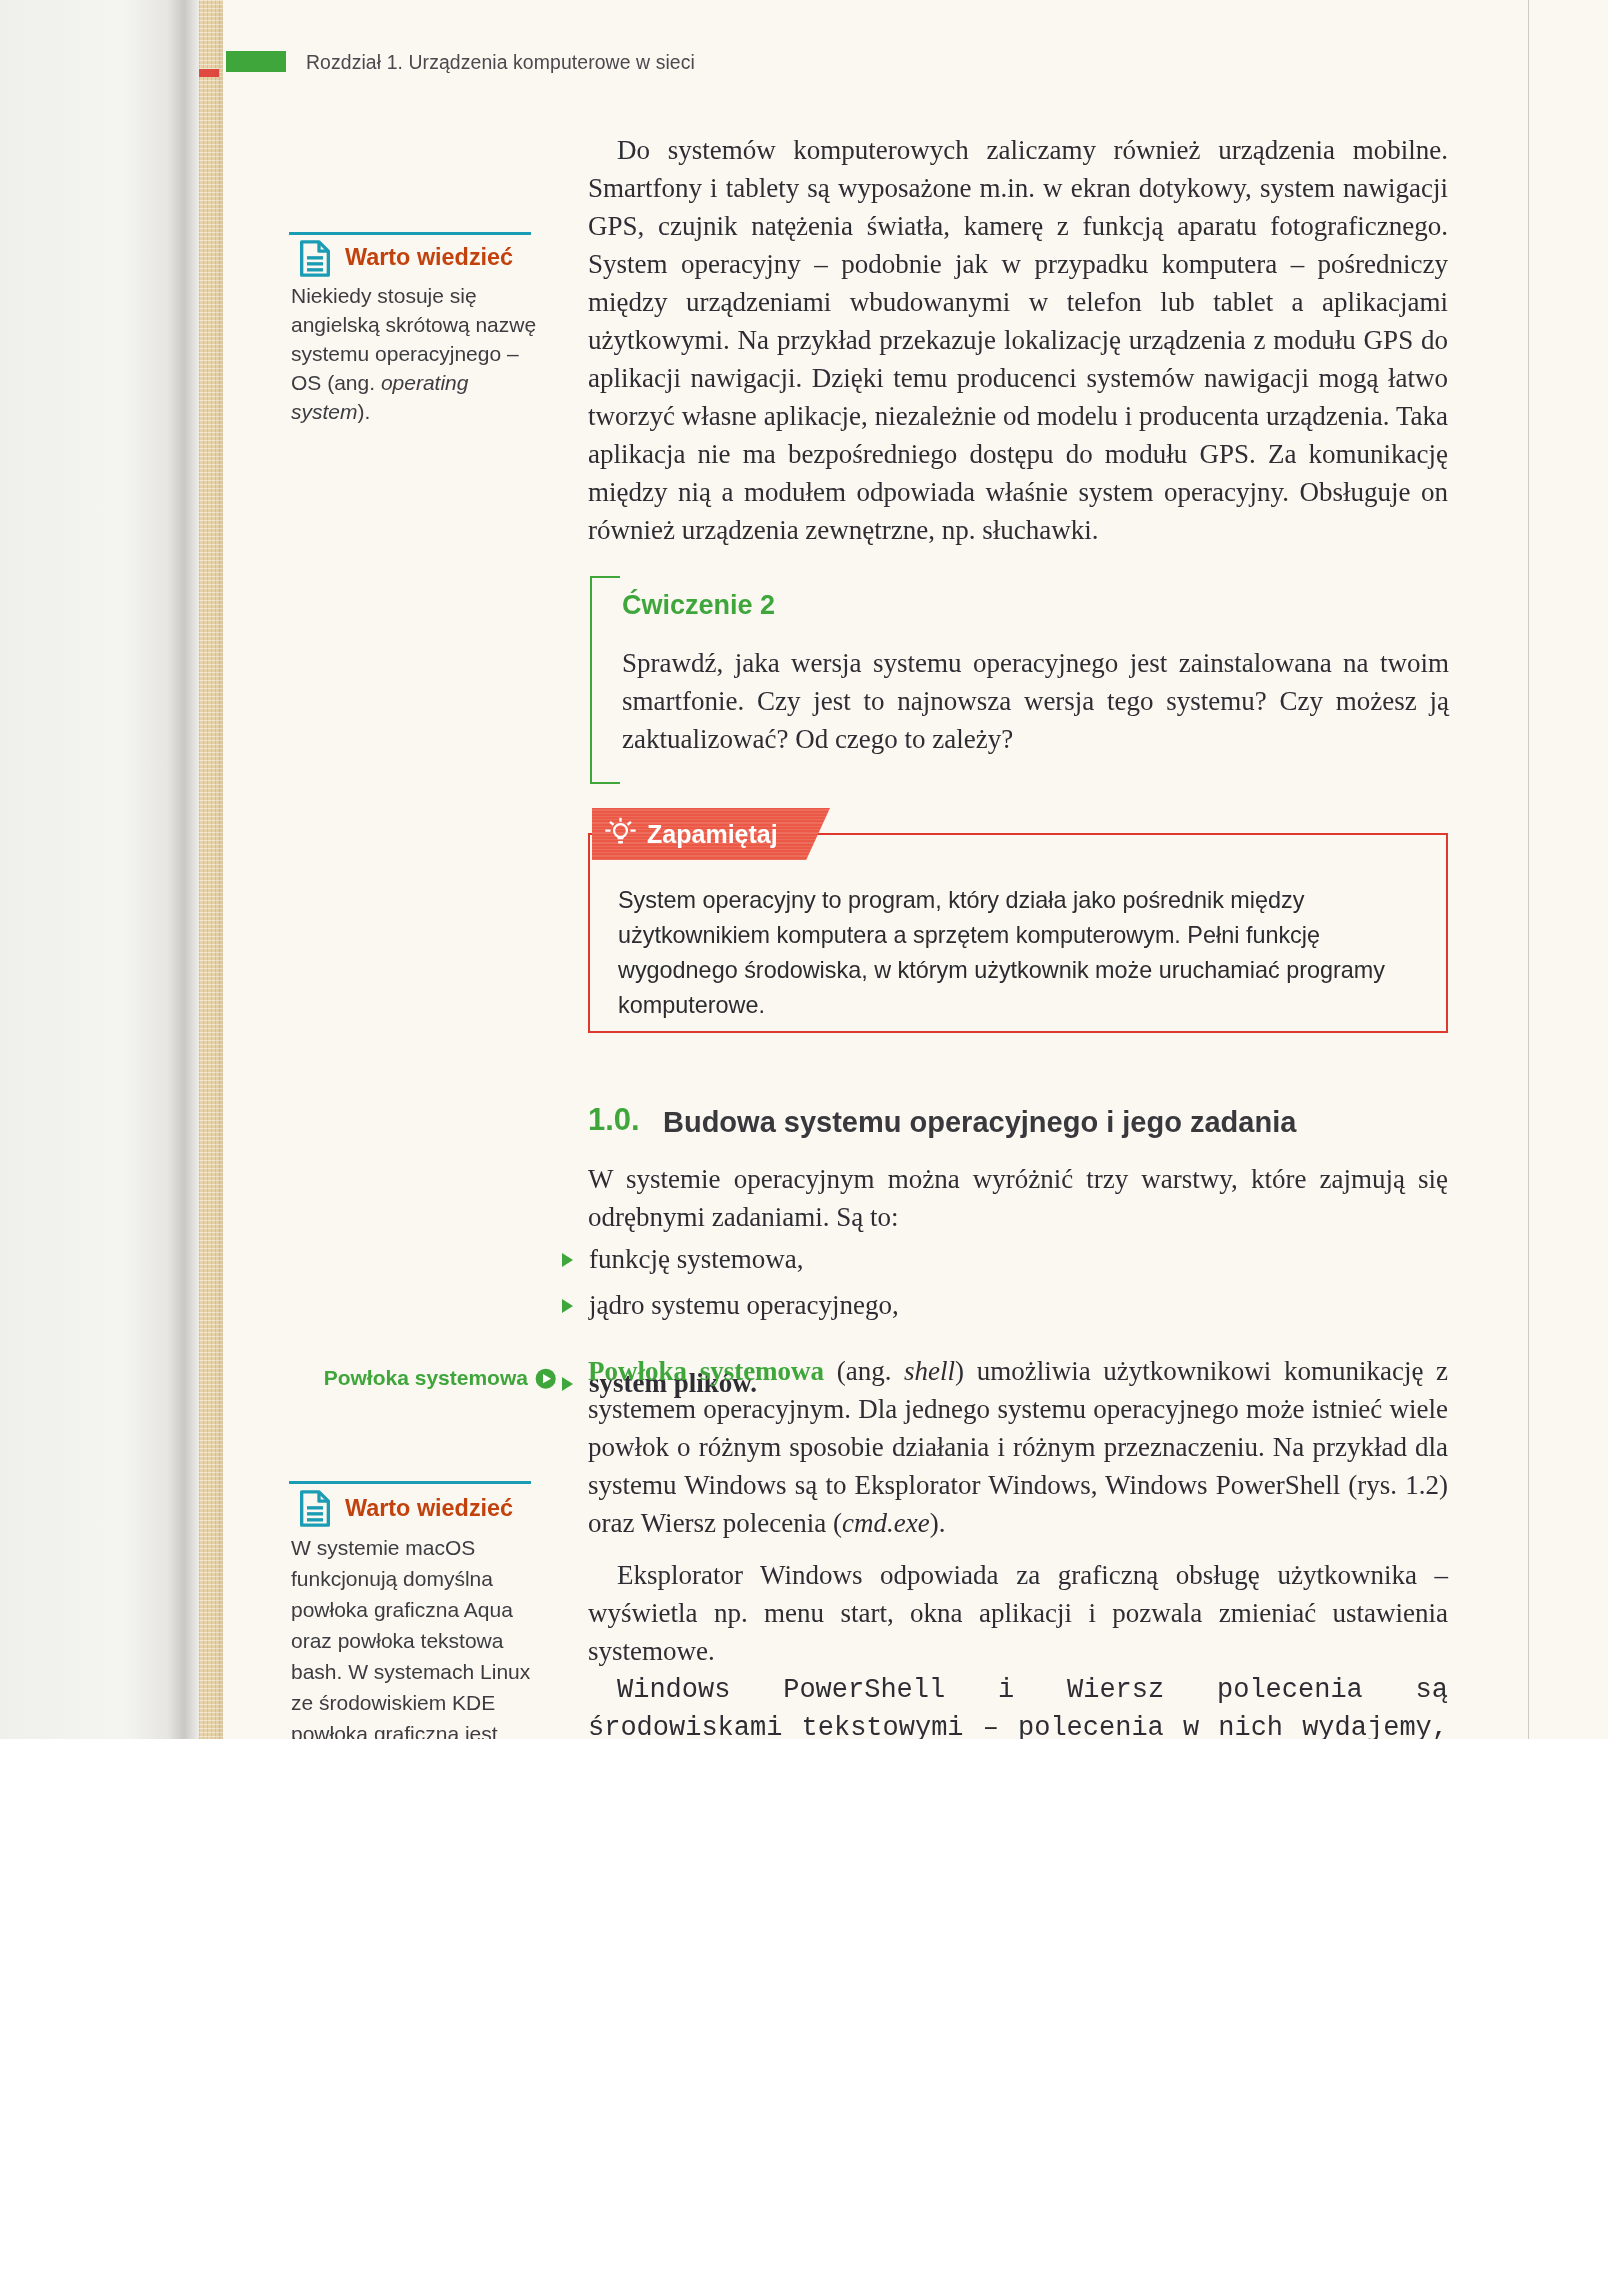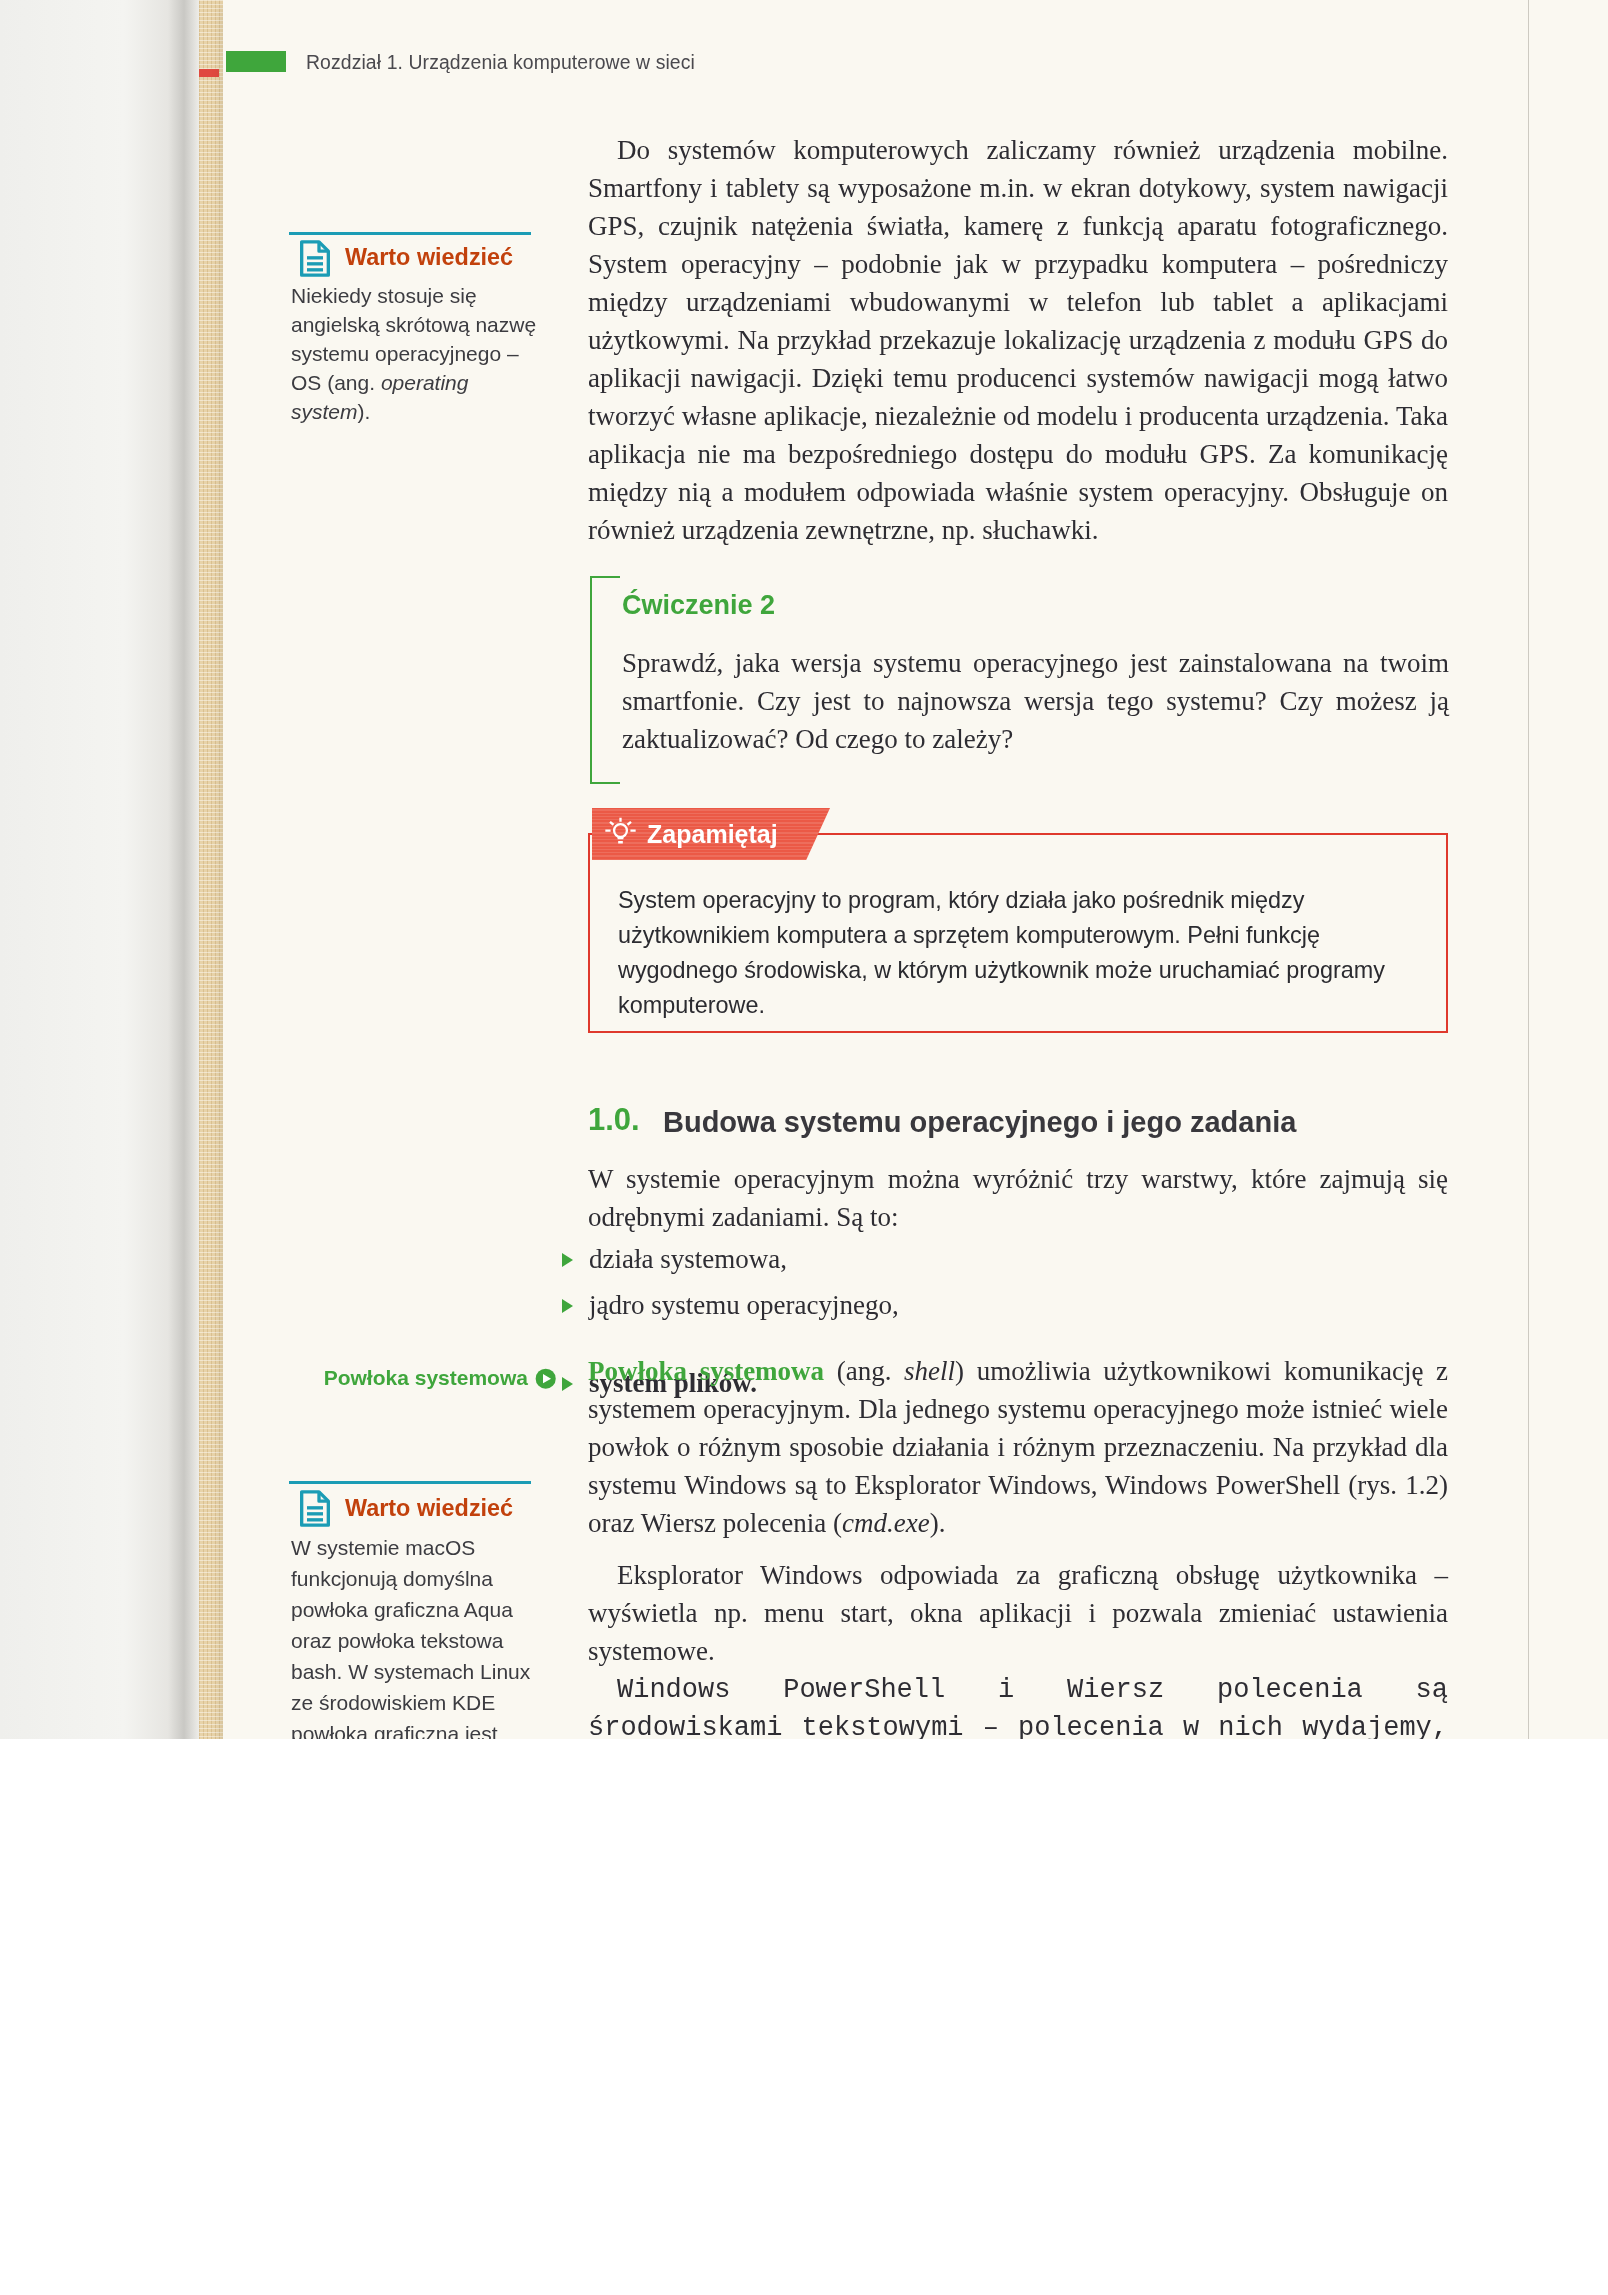--- a/index.html
+++ b/index.html
@@ -157,21 +157,21 @@
     <span class="remember-label">Zapamiętaj</span>
   </div>
   <div class="remember-body">System operacyjny to program, który działa jako pośrednik między użytkownikiem komputera a sprzętem komputerowym. Pełni funkcję wygodnego środowiska, w którym użytkownik może uruchamiać programy komputerowe.</div>
 
   <div class="section-number">1.0.</div>
   <div class="section-title">Budowa systemu operacyjnego i jego zadania</div>
   <div class="serif section-intro">W systemie operacyjnym można wyróżnić trzy warstwy, które zajmują się odrębnymi zadaniami. Są to:</div>
 
   <div class="bullet-row" style="top:1244px;">
     <span class="bullet-tri"></span>
-    <span class="bullet-text">działa systemowa,</span>
+    <span class="bullet-text">funkcję systemowa,</span>
   </div>
   <div class="bullet-row" style="top:1290px;align-items:center;">
     <span class="bullet-tri"></span>
     <span class="bullet-text">jądro systemu operacyjnego,</span>
   </div>
   <div class="bullet-row" style="top:1368px;font-weight:bold;">
     <span class="bullet-tri"></span>
     <span class="bullet-text">system plików.</span>
   </div>
 

